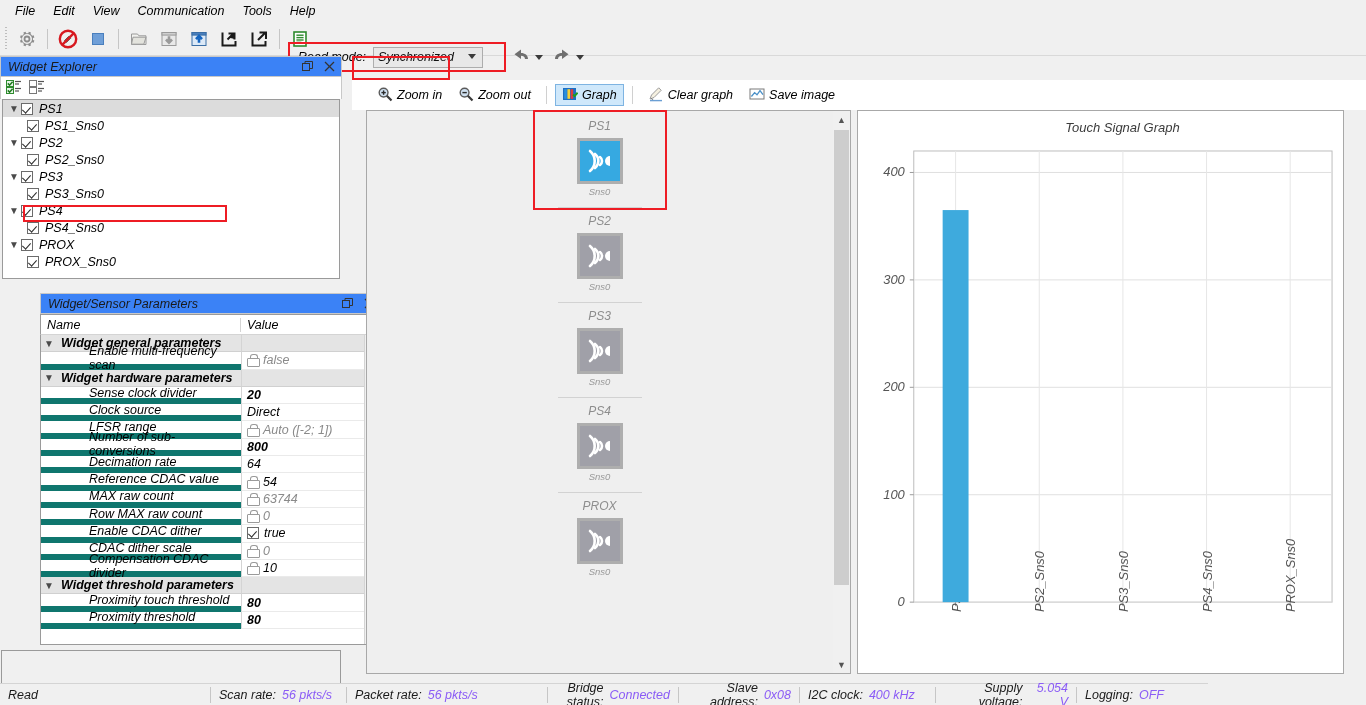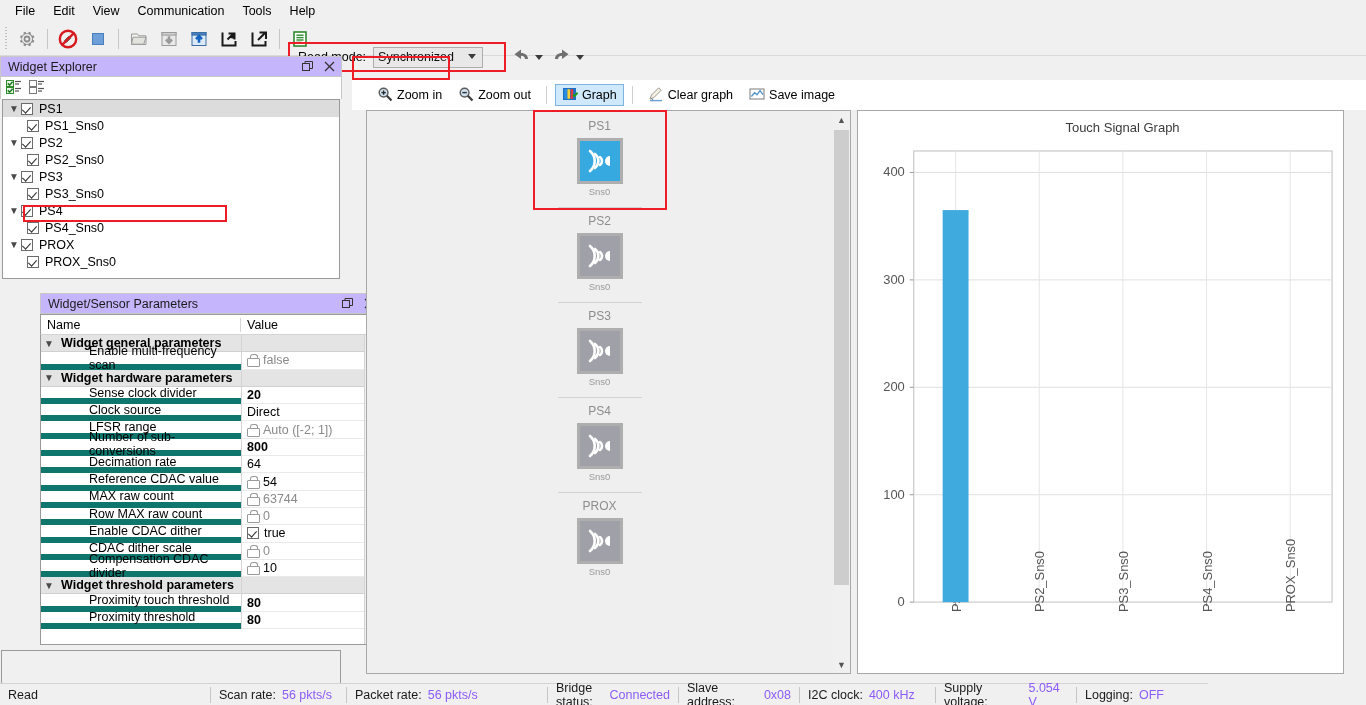--- a/index.html
+++ b/index.html
@@ -5,21 +5,21 @@
   * { box-sizing: border-box; }
   html, body {
     margin: 0; padding: 0;
     width: 1366px; height: 705px;
     overflow: hidden;
     background: #f0f0f0;
     font-family: "Liberation Sans", sans-serif;
     font-size: 12px;
     color: #000;
   }
-  #app { position: relative; width: 1366px; height: 705px; }
+  #app { position: relative; width: 1366px; height: 705px; font-style: italic; }
 
   
   .menubar {
     height: 22px; background: #f0f0f0;
     display: flex; align-items: center; padding-left: 6px;
     font-size: 12.5px;
   }
   .menubar .mi { padding: 2px 9px; cursor: default; white-space: nowrap; }
 
   
@@ -55,21 +55,21 @@
 
   .undo-group { position: absolute; left: 508px; top: 22px; display: flex; align-items: center; }
   .arrowbtn { width: 26px; height: 26px; display:flex; align-items:center; justify-content:center; }
   .ddcaret { width: 0; height: 0; border-left: 4px solid transparent;
     border-right: 4px solid transparent; border-top: 5px solid #3b3b3b; margin: 0 6px 0 1px; }
 
   
   .left-col { position: absolute; left: 0; top: 56px; width: 342px; height: 627px; }
 
   .panel-title {
-    height: 21px; background: #c4b5fd; border: 1px solid #c8c8c8;
+    height: 21px; background: #3b82f6; border: 1px solid #c8c8c8;
     display: flex; align-items: center; padding: 0 4px 0 7px;
     font-size: 12.5px; color: #1a1a1a;
   }
   .panel-title .spacer { flex: 1; }
   .panel-btn { width: 16px; height: 16px; display: flex; align-items: center;
                justify-content: center; margin-left: 6px; color: #333; }
 
   .we-toolbar { height: 22px; background: #fff; border-left:1px solid #c8c8c8;
                 border-right:1px solid #c8c8c8; display:flex; align-items:center; padding-left:5px; gap:7px;}
 
@@ -179,21 +179,21 @@
 
   
   .graphpanel { position: absolute; left: 857px; top: 110px; width: 487px; height: 564px;
                 background: #fff; border: 1px solid #a8a8a8; }
   .gtitle { text-align: center; font-size: 13px; color: #3b3b3b; padding-top: 9px; margin-left: 44px; }
   .plot { position: absolute; left: 0; top: 0; width: 100%; height: 100%; }
 
   
   .statusbar { position: absolute; left: 0; bottom: 0; width: 1208px; height: 22px;
                background: #f0f0f0; border-top: 1px solid #d4d4d4;
-               display: flex; align-items: center; font-size: 12.5px; }
+               display: flex; align-items: center; font-size: 12.5px; text-align: right; }
   .sb-cell { display: flex; align-items: center; height: 100%; padding: 0 8px; gap: 6px; }
   .sb-sep { width: 1px; height: 16px; background: #c6c6c6; }
   .sb-lbl { color: #1a1a1a; }
   .sb-val { color: #8b5cf6; }
   .sb-val.ok { color: #8b5cf6; }
 </style>
 </head>
 <body>
 
 <div id="app">

